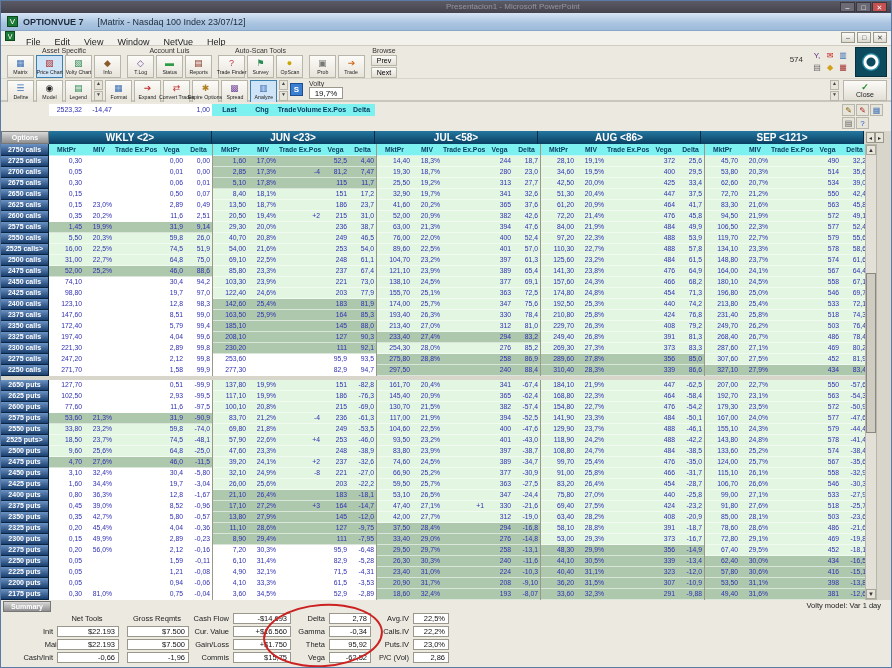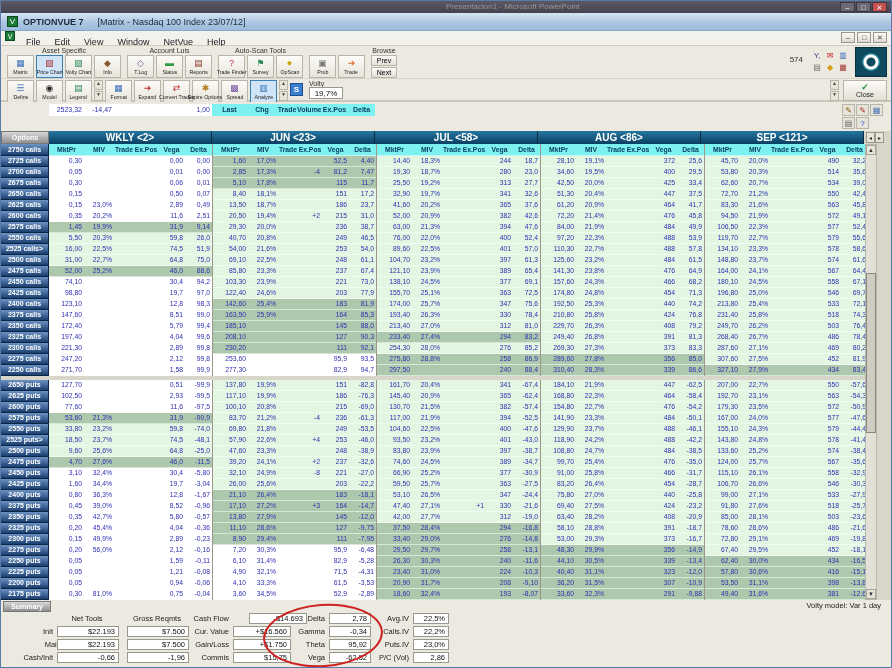--- a/index.html
+++ b/index.html
@@ -2110,21 +2110,21 @@
       <div class="rl" style="left: 8px; top: 15px; width: 44px;">Init</div>
       <div class="fbox" style="left: 56px; top: 14px; width: 62px;">$22.193</div>
       <div class="fbox" style="left: 126px; top: 14px; width: 62px;">$7.500</div>
       <div class="rl" style="left: 18px; top: 28px; width: 44px;">Maint</div>
       <div class="fbox" style="left: 56px; top: 27px; width: 62px;">$22.193</div>
       <div class="fbox" style="left: 126px; top: 27px; width: 62px;">$7.500</div>
       <div class="rl" style="left: 8px; top: 41px; width: 44px;">Cash/Init</div>
       <div class="fbox" style="left: 56px; top: 40px; width: 62px;">-0,66</div>
       <div class="fbox" style="left: 126px; top: 40px; width: 62px;">-1,96</div>
       <div class="flbl" style="left: 182px; top: 2px; width: 46px;">Cash Flow</div>
-      <div class="fbox" style="left: 248px; top: 1px; width: 58px;">-$14.693</div>
+      <div class="fbox" style="left: 232px; top: 1px; width: 58px;">-$14.693</div>
       <div class="flbl" style="left: 182px; top: 15px; width: 46px;">Cur. Value</div>
       <div class="fbox" style="left: 232px; top: 14px; width: 58px;">+$16.560</div>
       <div class="flbl" style="left: 182px; top: 28px; width: 46px;">Gain/Loss</div>
       <div class="fbox" style="left: 232px; top: 27px; width: 58px;">+$1.750</div>
       <div class="flbl" style="left: 182px; top: 41px; width: 46px;">Commis</div>
       <div class="fbox" style="left: 232px; top: 40px; width: 58px;">$15,75</div>
       <div class="flbl" style="left: 282px; top: 2px; width: 42px;">Delta</div>
       <div class="fbox" style="left: 328px; top: 1px; width: 42px;">2,78</div>
       <div class="flbl" style="left: 282px; top: 15px; width: 42px;">Gamma</div>
       <div class="fbox" style="left: 328px; top: 14px; width: 42px;">-0,34</div>

